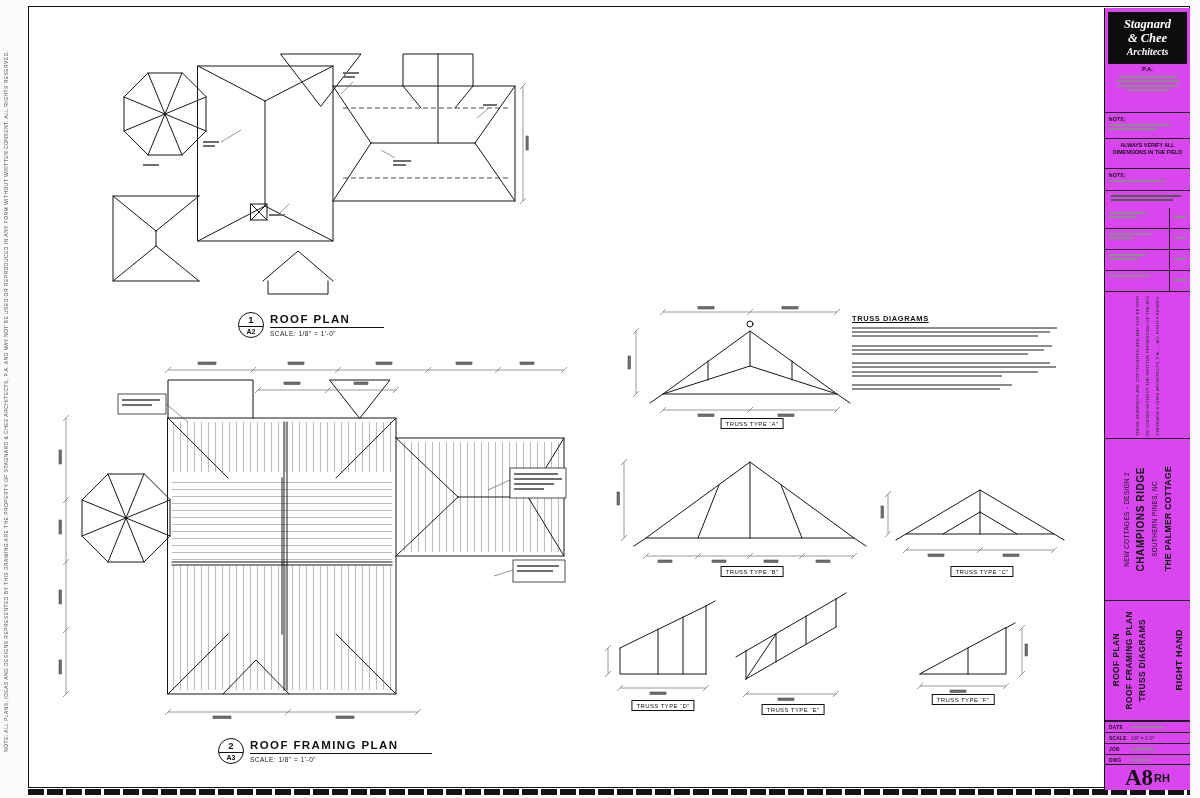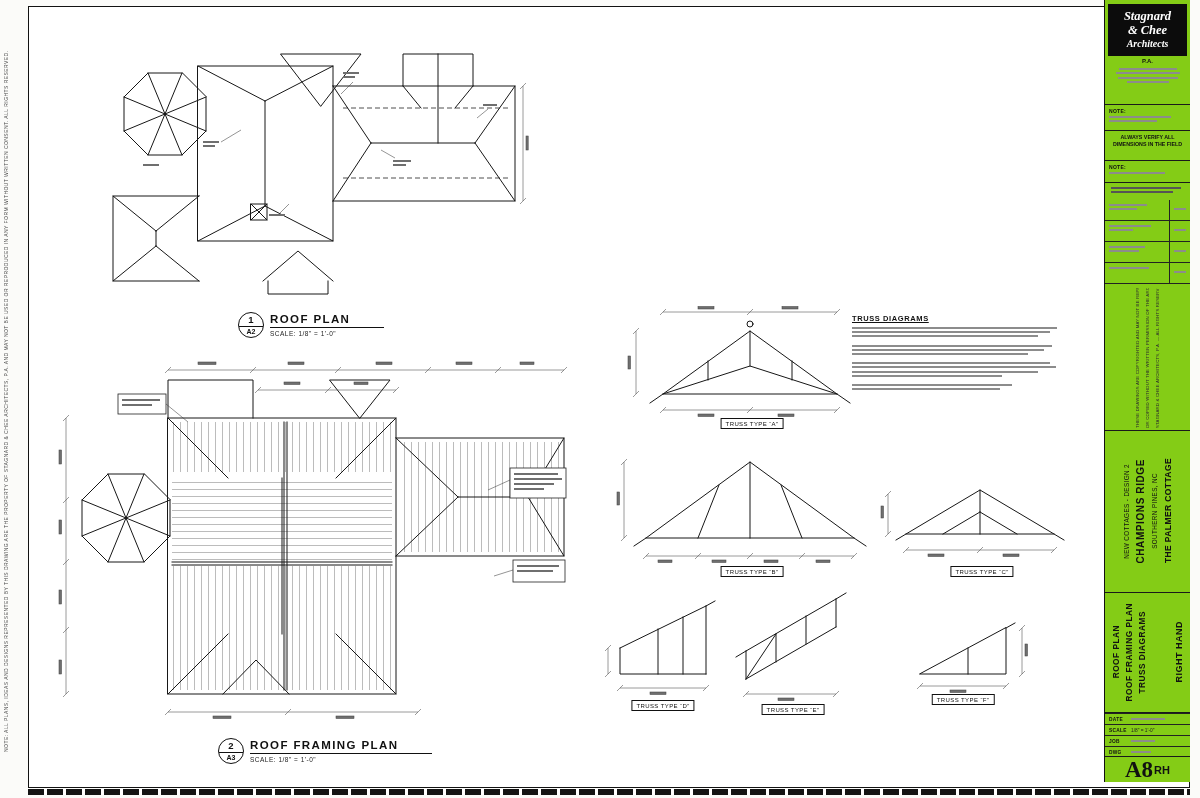--- a/index.html
+++ b/index.html
@@ -27,21 +27,21 @@
   
   .tl{height:2px;background:#8c8c8c;margin-bottom:2.2px}
   .tl.dk{background:#555}
   .gap{height:5px}
   
   .notes{position:absolute;left:852px;top:314px;width:212px}
   .notes-h{font-size:7.5px;font-weight:bold;letter-spacing:.6px;text-decoration:underline;margin-bottom:4px}
   
   .truss-label{position:absolute;transform:translateX(-50%);border:1px solid #111;background:#fff;padding:1.5px 4px;font-size:6px;letter-spacing:.4px;white-space:nowrap}
   
-  .titleblock{position:absolute;left:1104px;top:0;width:86px;height:782px;border-left:1.6px solid #121212;background:#84cc16}
+  .titleblock{position:absolute;left:1104px;top:8px;width:86px;height:782px;border-left:1.6px solid #121212;background:#d946ef}
   .tb-hr{position:absolute;left:0;right:0;border-top:1px solid #1a1a1a}
   .logo{position:absolute;top:4px;left:3px;right:3px;height:52px;background:#0c0c0c;color:#fff;text-align:center;font-family:"Liberation Serif",serif;font-style:italic;padding-top:5px}
   .logo .l1{font-size:12.5px;font-weight:bold;line-height:14px}
   .logo .l2{font-size:10px;font-weight:bold;line-height:13px}
   .pa{position:absolute;top:58px;left:0;right:0;text-align:center;font-size:6px;font-weight:bold}
   .addr{position:absolute;top:68px;left:0;right:0}
   .addr .tl{margin:0 auto 2.4px auto}
   .noterow{position:absolute;left:4px;right:4px}
   .noterow .lbl{font-size:5px;font-weight:bold;letter-spacing:.3px;display:block;margin-bottom:1.5px}
   .verify{position:absolute;top:134px;left:3px;right:3px;text-align:center;font-size:5.3px;font-weight:bold;line-height:7px}

